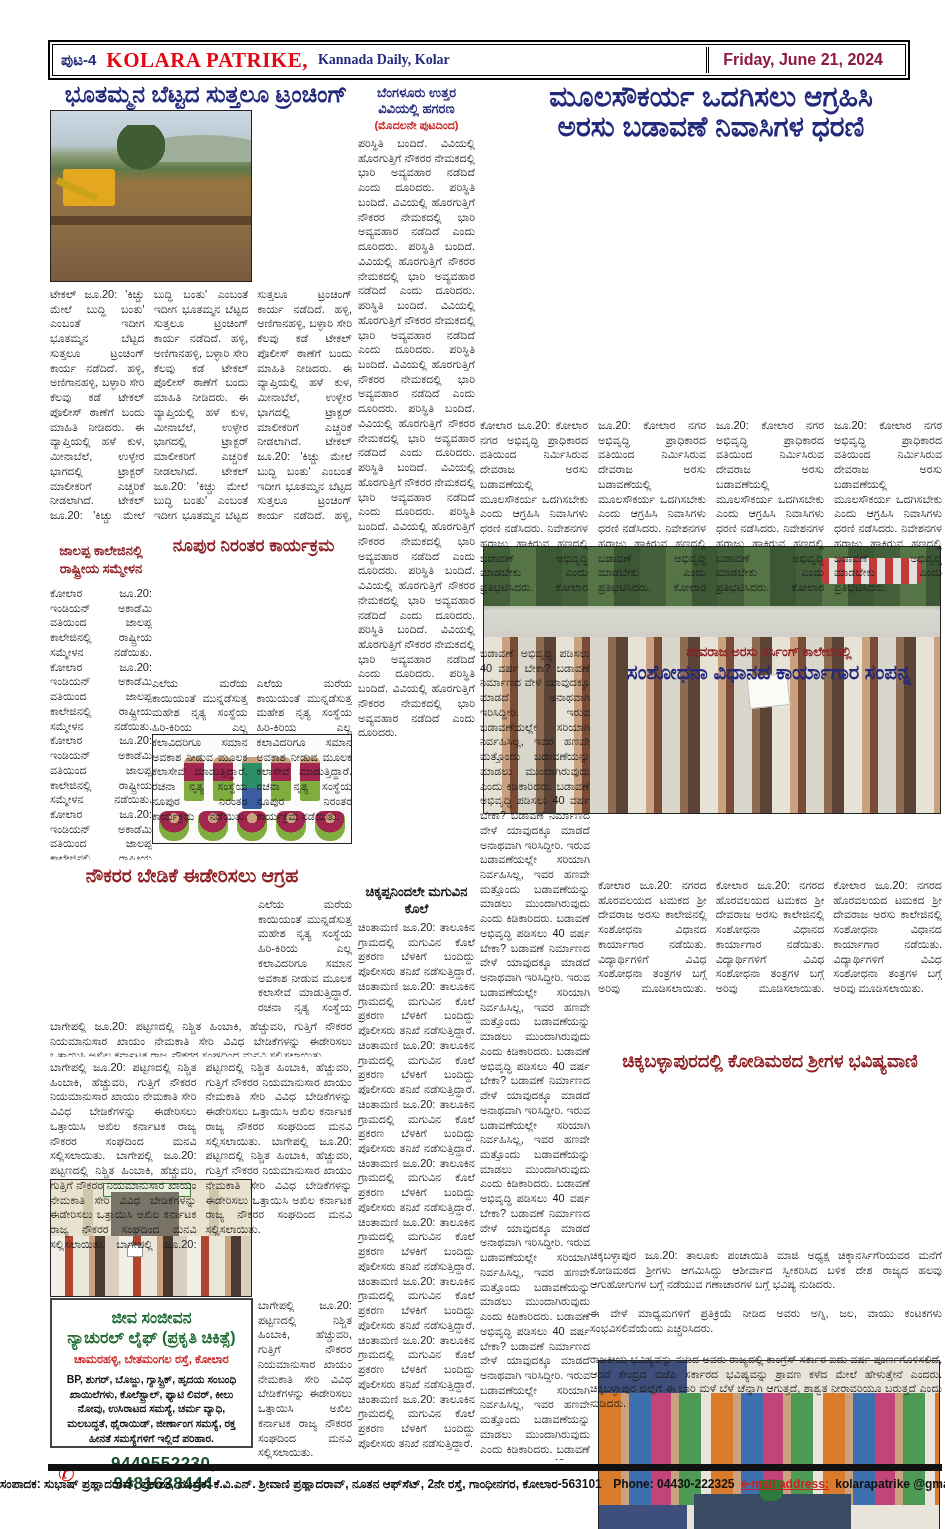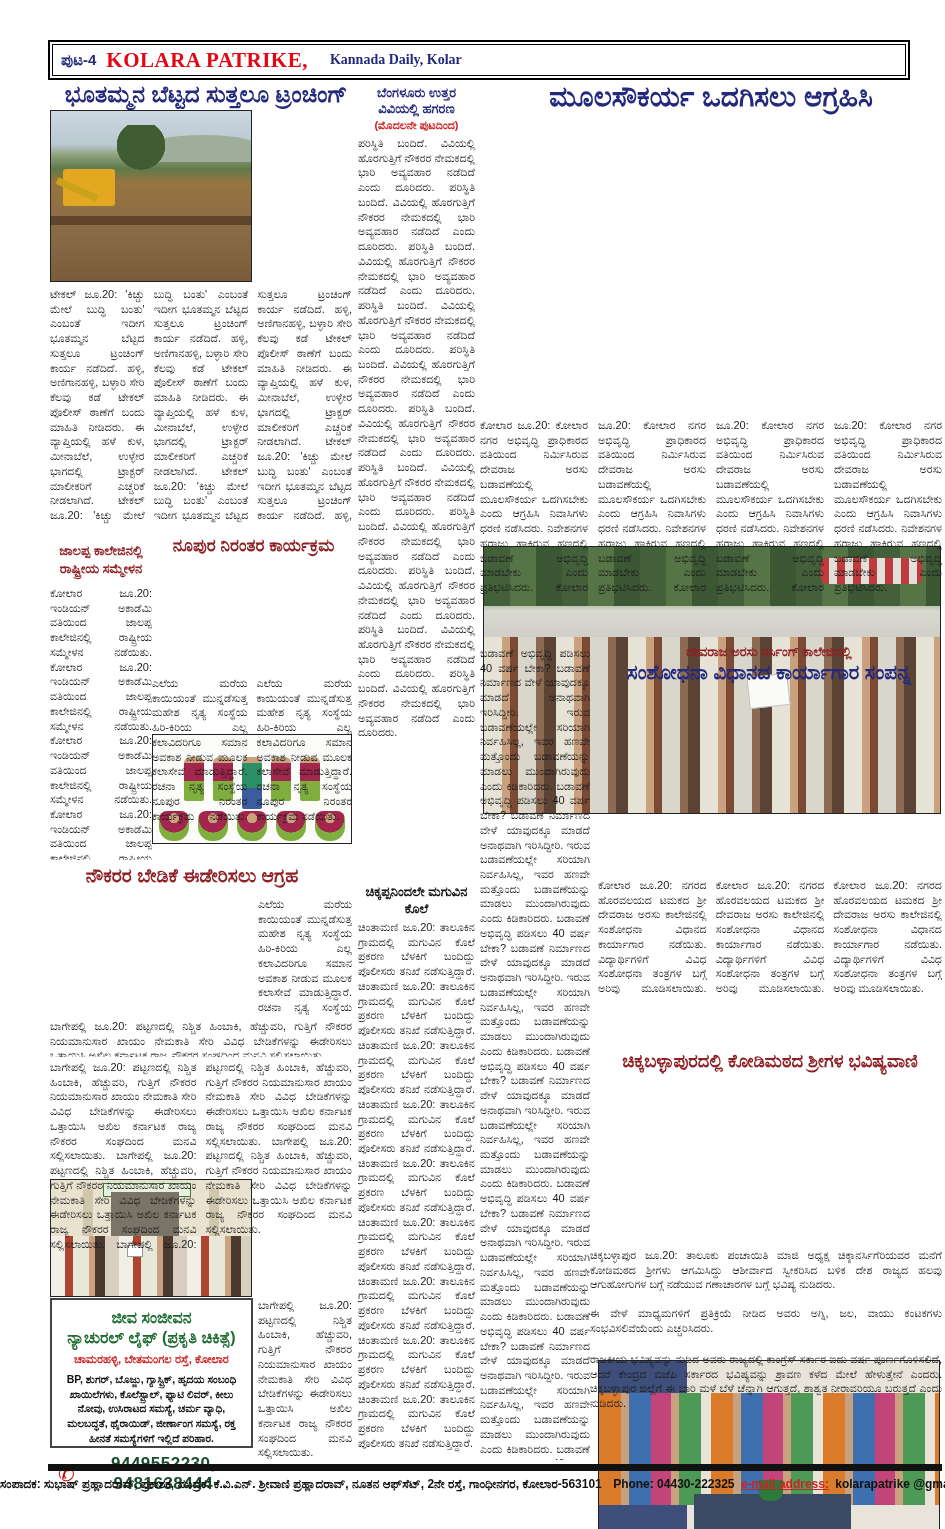--- a/index.html
+++ b/index.html
@@ -10,21 +10,21 @@
   html,body{background:#fff;}
   body{font-family:"Liberation Sans", sans-serif; color:var(--body);}
   .page{position:relative;width:945px;height:1529px;background:#fff;overflow:hidden;}
   .abs{position:absolute;}
 
   
   .header{border:2px solid #000;background:#fff;padding:2px;}
   .header-inner{border:1px solid #000;height:100%;display:flex;align-items:center;padding:0 8px;gap:10px;}
   .pageno{color:var(--navy);font-weight:bold;font-size:15px;}
   .mast{color:var(--mast-red);font-family:"Liberation Serif",serif;font-weight:bold;font-size:21px;letter-spacing:.5px;}
-  .mastsub{color:var(--navy);font-weight:bold;font-size:14px;font-family:"Liberation Serif",serif;margin-left:12px;}
+  .mastsub{color:var(--navy);font-weight:bold;font-size:14px;font-family:"Liberation Serif",serif;}
   .reg{color:#111;font-weight:bold;font-size:14px;font-family:"Liberation Serif",serif;}
   .datebox{margin-left:auto;border-left:3px double #000;padding:4px 14px;color:var(--date-maroon);font-weight:bold;font-size:16px;}
 
   
   .hl{font-weight:bold;text-align:center;line-height:1.1;}
   .hl-navy{color:var(--navy);}
   .hl-maroon{color:var(--maroon);}
   .kicker{font-weight:bold;text-align:center;color:var(--navy);font-size:13px;line-height:1.25;}
   .kicker-maroon{font-weight:bold;text-align:center;color:var(--maroon);font-size:13px;}
   .rednote{color:var(--accent-red);text-align:center;font-size:11px;font-weight:bold;}
@@ -85,20 +85,21 @@
 </head>
 <body>
 
 <div class="page">
 
   <div class="abs header" style="left:48px;top:40px;width:862px;height:40px;">
     <div class="header-inner">
       <span class="pageno">ಪುಟ-4</span>
       <span class="mast">KOLARA PATRIKE,</span>
       <span class="mastsub">Kannada Daily, Kolar</span>
+      <span class="datebox">Friday, June 21, 2024</span>
     </div>
   </div>
 
   <div class="abs hl hl-navy" style="left:50px;top:82px;width:312px;height:26px;font-size:23px;">ಭೂತಮ್ಮನ ಬೆಟ್ಟದ ಸುತ್ತಲೂ ಟ್ರಂಚಿಂಗ್</div>
 
   <div class="abs photo ph-trench" style="left:50px;top:110px;width:202px;height:172px;">
     <div class="hill"></div>
     <div class="tree"></div>
     <div class="jcb"></div>
     <div class="jcb-arm"></div>
@@ -156,20 +157,21 @@
   <div class="abs just" style="left:258px;top:1298px;width:94px;height:162px;">ಬಾಗೇಪಲ್ಲಿ ಜೂ.20: ಪಟ್ಟಣದಲ್ಲಿ ನಿಶ್ಚಿತ ಹಿಂಬಾಕಿ, ಹೆಚ್ಚುವರಿ, ಗುತ್ತಿಗೆ ನೌಕರರ ನಿಯಮಾನುಸಾರ ಖಾಯಂ ನೇಮಕಾತಿ ಸೇರಿ ವಿವಿಧ ಬೇಡಿಕೆಗಳನ್ನು ಈಡೇರಿಸಲು ಒತ್ತಾಯಿಸಿ ಅಖಿಲ ಕರ್ನಾಟಕ ರಾಜ್ಯ ನೌಕರರ ಸಂಘದಿಂದ ಮನವಿ ಸಲ್ಲಿಸಲಾಯಿತು. ಬಾಗೇಪಲ್ಲಿ ಜೂ.20: ಪಟ್ಟಣದಲ್ಲಿ ನಿಶ್ಚಿತ ಹಿಂಬಾಕಿ, ಹೆಚ್ಚುವರಿ, ಗುತ್ತಿಗೆ ನೌಕರರ ನಿಯಮಾನುಸಾರ ಖಾಯಂ ನೇಮಕಾತಿ ಸೇರಿ ವಿವಿಧ ಬೇಡಿಕೆಗಳನ್ನು ಈಡೇರಿಸಲು ಒತ್ತಾಯಿಸಿ ಅಖಿಲ ಕರ್ನಾಟಕ ರಾಜ್ಯ ನೌಕರರ ಸಂಘದಿಂದ ಮನವಿ ಸಲ್ಲಿಸಲಾಯಿತು.</div>
 
   <div class="abs kicker" style="left:358px;top:85px;width:117px;">ಬೆಂಗಳೂರು ಉತ್ತರ ವಿವಿಯಲ್ಲಿ ಹಗರಣ</div>
   <div class="abs rednote" style="left:358px;top:119px;width:117px;">(ಮೊದಲನೇ ಪುಟದಿಂದ)</div>
   <div class="abs just" style="left:358px;top:136px;width:117px;height:744px;">ಪರಿಸ್ಥಿತಿ ಬಂದಿದೆ. ವಿವಿಯಲ್ಲಿ ಹೊರಗುತ್ತಿಗೆ ನೌಕರರ ನೇಮಕದಲ್ಲಿ ಭಾರಿ ಅವ್ಯವಹಾರ ನಡೆದಿದೆ ಎಂದು ದೂರಿದರು. ಪರಿಸ್ಥಿತಿ ಬಂದಿದೆ. ವಿವಿಯಲ್ಲಿ ಹೊರಗುತ್ತಿಗೆ ನೌಕರರ ನೇಮಕದಲ್ಲಿ ಭಾರಿ ಅವ್ಯವಹಾರ ನಡೆದಿದೆ ಎಂದು ದೂರಿದರು. ಪರಿಸ್ಥಿತಿ ಬಂದಿದೆ. ವಿವಿಯಲ್ಲಿ ಹೊರಗುತ್ತಿಗೆ ನೌಕರರ ನೇಮಕದಲ್ಲಿ ಭಾರಿ ಅವ್ಯವಹಾರ ನಡೆದಿದೆ ಎಂದು ದೂರಿದರು. ಪರಿಸ್ಥಿತಿ ಬಂದಿದೆ. ವಿವಿಯಲ್ಲಿ ಹೊರಗುತ್ತಿಗೆ ನೌಕರರ ನೇಮಕದಲ್ಲಿ ಭಾರಿ ಅವ್ಯವಹಾರ ನಡೆದಿದೆ ಎಂದು ದೂರಿದರು. ಪರಿಸ್ಥಿತಿ ಬಂದಿದೆ. ವಿವಿಯಲ್ಲಿ ಹೊರಗುತ್ತಿಗೆ ನೌಕರರ ನೇಮಕದಲ್ಲಿ ಭಾರಿ ಅವ್ಯವಹಾರ ನಡೆದಿದೆ ಎಂದು ದೂರಿದರು. ಪರಿಸ್ಥಿತಿ ಬಂದಿದೆ. ವಿವಿಯಲ್ಲಿ ಹೊರಗುತ್ತಿಗೆ ನೌಕರರ ನೇಮಕದಲ್ಲಿ ಭಾರಿ ಅವ್ಯವಹಾರ ನಡೆದಿದೆ ಎಂದು ದೂರಿದರು. ಪರಿಸ್ಥಿತಿ ಬಂದಿದೆ. ವಿವಿಯಲ್ಲಿ ಹೊರಗುತ್ತಿಗೆ ನೌಕರರ ನೇಮಕದಲ್ಲಿ ಭಾರಿ ಅವ್ಯವಹಾರ ನಡೆದಿದೆ ಎಂದು ದೂರಿದರು. ಪರಿಸ್ಥಿತಿ ಬಂದಿದೆ. ವಿವಿಯಲ್ಲಿ ಹೊರಗುತ್ತಿಗೆ ನೌಕರರ ನೇಮಕದಲ್ಲಿ ಭಾರಿ ಅವ್ಯವಹಾರ ನಡೆದಿದೆ ಎಂದು ದೂರಿದರು. ಪರಿಸ್ಥಿತಿ ಬಂದಿದೆ. ವಿವಿಯಲ್ಲಿ ಹೊರಗುತ್ತಿಗೆ ನೌಕರರ ನೇಮಕದಲ್ಲಿ ಭಾರಿ ಅವ್ಯವಹಾರ ನಡೆದಿದೆ ಎಂದು ದೂರಿದರು. ಪರಿಸ್ಥಿತಿ ಬಂದಿದೆ. ವಿವಿಯಲ್ಲಿ ಹೊರಗುತ್ತಿಗೆ ನೌಕರರ ನೇಮಕದಲ್ಲಿ ಭಾರಿ ಅವ್ಯವಹಾರ ನಡೆದಿದೆ ಎಂದು ದೂರಿದರು. ಪರಿಸ್ಥಿತಿ ಬಂದಿದೆ. ವಿವಿಯಲ್ಲಿ ಹೊರಗುತ್ತಿಗೆ ನೌಕರರ ನೇಮಕದಲ್ಲಿ ಭಾರಿ ಅವ್ಯವಹಾರ ನಡೆದಿದೆ ಎಂದು ದೂರಿದರು.</div>
   <div class="abs subhead-black" style="left:358px;top:884px;width:117px;height:32px;">ಚಿಕ್ಕಪ್ಪನಿಂದಲೇ ಮಗುವಿನ ಕೊಲೆ</div>
   <div class="abs just" style="left:358px;top:920px;width:117px;height:540px;">ಚಿಂತಾಮಣಿ ಜೂ.20: ತಾಲೂಕಿನ ಗ್ರಾಮದಲ್ಲಿ ಮಗುವಿನ ಕೊಲೆ ಪ್ರಕರಣ ಬೆಳಕಿಗೆ ಬಂದಿದ್ದು ಪೊಲೀಸರು ತನಿಖೆ ನಡೆಸುತ್ತಿದ್ದಾರೆ. ಚಿಂತಾಮಣಿ ಜೂ.20: ತಾಲೂಕಿನ ಗ್ರಾಮದಲ್ಲಿ ಮಗುವಿನ ಕೊಲೆ ಪ್ರಕರಣ ಬೆಳಕಿಗೆ ಬಂದಿದ್ದು ಪೊಲೀಸರು ತನಿಖೆ ನಡೆಸುತ್ತಿದ್ದಾರೆ. ಚಿಂತಾಮಣಿ ಜೂ.20: ತಾಲೂಕಿನ ಗ್ರಾಮದಲ್ಲಿ ಮಗುವಿನ ಕೊಲೆ ಪ್ರಕರಣ ಬೆಳಕಿಗೆ ಬಂದಿದ್ದು ಪೊಲೀಸರು ತನಿಖೆ ನಡೆಸುತ್ತಿದ್ದಾರೆ. ಚಿಂತಾಮಣಿ ಜೂ.20: ತಾಲೂಕಿನ ಗ್ರಾಮದಲ್ಲಿ ಮಗುವಿನ ಕೊಲೆ ಪ್ರಕರಣ ಬೆಳಕಿಗೆ ಬಂದಿದ್ದು ಪೊಲೀಸರು ತನಿಖೆ ನಡೆಸುತ್ತಿದ್ದಾರೆ. ಚಿಂತಾಮಣಿ ಜೂ.20: ತಾಲೂಕಿನ ಗ್ರಾಮದಲ್ಲಿ ಮಗುವಿನ ಕೊಲೆ ಪ್ರಕರಣ ಬೆಳಕಿಗೆ ಬಂದಿದ್ದು ಪೊಲೀಸರು ತನಿಖೆ ನಡೆಸುತ್ತಿದ್ದಾರೆ. ಚಿಂತಾಮಣಿ ಜೂ.20: ತಾಲೂಕಿನ ಗ್ರಾಮದಲ್ಲಿ ಮಗುವಿನ ಕೊಲೆ ಪ್ರಕರಣ ಬೆಳಕಿಗೆ ಬಂದಿದ್ದು ಪೊಲೀಸರು ತನಿಖೆ ನಡೆಸುತ್ತಿದ್ದಾರೆ. ಚಿಂತಾಮಣಿ ಜೂ.20: ತಾಲೂಕಿನ ಗ್ರಾಮದಲ್ಲಿ ಮಗುವಿನ ಕೊಲೆ ಪ್ರಕರಣ ಬೆಳಕಿಗೆ ಬಂದಿದ್ದು ಪೊಲೀಸರು ತನಿಖೆ ನಡೆಸುತ್ತಿದ್ದಾರೆ. ಚಿಂತಾಮಣಿ ಜೂ.20: ತಾಲೂಕಿನ ಗ್ರಾಮದಲ್ಲಿ ಮಗುವಿನ ಕೊಲೆ ಪ್ರಕರಣ ಬೆಳಕಿಗೆ ಬಂದಿದ್ದು ಪೊಲೀಸರು ತನಿಖೆ ನಡೆಸುತ್ತಿದ್ದಾರೆ. ಚಿಂತಾಮಣಿ ಜೂ.20: ತಾಲೂಕಿನ ಗ್ರಾಮದಲ್ಲಿ ಮಗುವಿನ ಕೊಲೆ ಪ್ರಕರಣ ಬೆಳಕಿಗೆ ಬಂದಿದ್ದು ಪೊಲೀಸರು ತನಿಖೆ ನಡೆಸುತ್ತಿದ್ದಾರೆ.</div>
 
   <div class="abs hl hl-navy" style="left:480px;top:82px;width:462px;font-size:28px;line-height:1.08;text-align:center;">
     <div>ಮೂಲಸೌಕರ್ಯ ಒದಗಿಸಲು ಆಗ್ರಹಿಸಿ</div>
+    <div>ಅರಸು ಬಡಾವಣೆ ನಿವಾಸಿಗಳ ಧರಣಿ</div>
   </div>
   <div class="abs photo ph-crowd" style="left:483px;top:146px;width:458px;height:268px;">
     <div class="foliage"></div>
     <div class="flowers"></div>
     <div class="people"></div>
     <div class="paper"></div>
   </div>
   <div class="abs just c4" style="left:480px;top:418px;width:462px;height:222px;">ಕೋಲಾರ ಜೂ.20: ಕೋಲಾರ ನಗರ ಅಭಿವೃದ್ಧಿ ಪ್ರಾಧಿಕಾರದ ವತಿಯಿಂದ ನಿರ್ಮಿಸಿರುವ ದೇವರಾಜ ಅರಸು ಬಡಾವಣೆಯಲ್ಲಿ ಮೂಲಸೌಕರ್ಯ ಒದಗಿಸಬೇಕು ಎಂದು ಆಗ್ರಹಿಸಿ ನಿವಾಸಿಗಳು ಧರಣಿ ನಡೆಸಿದರು. ನಿವೇಶನಗಳ ಹರಾಜು ಹಾಕಿರುವ ಹಣದಲ್ಲಿ ಬಡಾವಣೆ ಅಭಿವೃದ್ಧಿ ಮಾಡಬೇಕು ಎಂದು ಪ್ರತಿಭಟಿಸಿದರು. ಕೋಲಾರ ಜೂ.20: ಕೋಲಾರ ನಗರ ಅಭಿವೃದ್ಧಿ ಪ್ರಾಧಿಕಾರದ ವತಿಯಿಂದ ನಿರ್ಮಿಸಿರುವ ದೇವರಾಜ ಅರಸು ಬಡಾವಣೆಯಲ್ಲಿ ಮೂಲಸೌಕರ್ಯ ಒದಗಿಸಬೇಕು ಎಂದು ಆಗ್ರಹಿಸಿ ನಿವಾಸಿಗಳು ಧರಣಿ ನಡೆಸಿದರು. ನಿವೇಶನಗಳ ಹರಾಜು ಹಾಕಿರುವ ಹಣದಲ್ಲಿ ಬಡಾವಣೆ ಅಭಿವೃದ್ಧಿ ಮಾಡಬೇಕು ಎಂದು ಪ್ರತಿಭಟಿಸಿದರು. ಕೋಲಾರ ಜೂ.20: ಕೋಲಾರ ನಗರ ಅಭಿವೃದ್ಧಿ ಪ್ರಾಧಿಕಾರದ ವತಿಯಿಂದ ನಿರ್ಮಿಸಿರುವ ದೇವರಾಜ ಅರಸು ಬಡಾವಣೆಯಲ್ಲಿ ಮೂಲಸೌಕರ್ಯ ಒದಗಿಸಬೇಕು ಎಂದು ಆಗ್ರಹಿಸಿ ನಿವಾಸಿಗಳು ಧರಣಿ ನಡೆಸಿದರು. ನಿವೇಶನಗಳ ಹರಾಜು ಹಾಕಿರುವ ಹಣದಲ್ಲಿ ಬಡಾವಣೆ ಅಭಿವೃದ್ಧಿ ಮಾಡಬೇಕು ಎಂದು ಪ್ರತಿಭಟಿಸಿದರು. ಕೋಲಾರ ಜೂ.20: ಕೋಲಾರ ನಗರ ಅಭಿವೃದ್ಧಿ ಪ್ರಾಧಿಕಾರದ ವತಿಯಿಂದ ನಿರ್ಮಿಸಿರುವ ದೇವರಾಜ ಅರಸು ಬಡಾವಣೆಯಲ್ಲಿ ಮೂಲಸೌಕರ್ಯ ಒದಗಿಸಬೇಕು ಎಂದು ಆಗ್ರಹಿಸಿ ನಿವಾಸಿಗಳು ಧರಣಿ ನಡೆಸಿದರು. ನಿವೇಶನಗಳ ಹರಾಜು ಹಾಕಿರುವ ಹಣದಲ್ಲಿ ಬಡಾವಣೆ ಅಭಿವೃದ್ಧಿ ಮಾಡಬೇಕು ಎಂದು ಪ್ರತಿಭಟಿಸಿದರು.</div>
 
   <div class="abs just" style="left:480px;top:646px;width:110px;height:814px;">ಬಡಾವಣೆ ಅಭಿವೃದ್ಧಿ ಪಡಿಸಲು 40 ವರ್ಷ ಬೇಕಾ? ಬಡಾವಣೆ ನಿರ್ಮಾಣದ ವೇಳೆ ಯಾವುದಕ್ಕೂ ಮಾಡದೆ ಅನಾಥವಾಗಿ ಇರಿಸಿದ್ದೀರಿ. ಇರುವ ಬಡಾವಣೆಯಲ್ಲೇ ಸರಿಯಾಗಿ ನಿರ್ವಹಿಸಿಲ್ಲ, ಇವರ ಹಣವೇ ಮತ್ತೊಂದು ಬಡಾವಣೆಯನ್ನು ಮಾಡಲು ಮುಂದಾಗಿರುವುದು ಎಂದು ಕಿಡಿಕಾರಿದರು. ಬಡಾವಣೆ ಅಭಿವೃದ್ಧಿ ಪಡಿಸಲು 40 ವರ್ಷ ಬೇಕಾ? ಬಡಾವಣೆ ನಿರ್ಮಾಣದ ವೇಳೆ ಯಾವುದಕ್ಕೂ ಮಾಡದೆ ಅನಾಥವಾಗಿ ಇರಿಸಿದ್ದೀರಿ. ಇರುವ ಬಡಾವಣೆಯಲ್ಲೇ ಸರಿಯಾಗಿ ನಿರ್ವಹಿಸಿಲ್ಲ, ಇವರ ಹಣವೇ ಮತ್ತೊಂದು ಬಡಾವಣೆಯನ್ನು ಮಾಡಲು ಮುಂದಾಗಿರುವುದು ಎಂದು ಕಿಡಿಕಾರಿದರು. ಬಡಾವಣೆ ಅಭಿವೃದ್ಧಿ ಪಡಿಸಲು 40 ವರ್ಷ ಬೇಕಾ? ಬಡಾವಣೆ ನಿರ್ಮಾಣದ ವೇಳೆ ಯಾವುದಕ್ಕೂ ಮಾಡದೆ ಅನಾಥವಾಗಿ ಇರಿಸಿದ್ದೀರಿ. ಇರುವ ಬಡಾವಣೆಯಲ್ಲೇ ಸರಿಯಾಗಿ ನಿರ್ವಹಿಸಿಲ್ಲ, ಇವರ ಹಣವೇ ಮತ್ತೊಂದು ಬಡಾವಣೆಯನ್ನು ಮಾಡಲು ಮುಂದಾಗಿರುವುದು ಎಂದು ಕಿಡಿಕಾರಿದರು. ಬಡಾವಣೆ ಅಭಿವೃದ್ಧಿ ಪಡಿಸಲು 40 ವರ್ಷ ಬೇಕಾ? ಬಡಾವಣೆ ನಿರ್ಮಾಣದ ವೇಳೆ ಯಾವುದಕ್ಕೂ ಮಾಡದೆ ಅನಾಥವಾಗಿ ಇರಿಸಿದ್ದೀರಿ. ಇರುವ ಬಡಾವಣೆಯಲ್ಲೇ ಸರಿಯಾಗಿ ನಿರ್ವಹಿಸಿಲ್ಲ, ಇವರ ಹಣವೇ ಮತ್ತೊಂದು ಬಡಾವಣೆಯನ್ನು ಮಾಡಲು ಮುಂದಾಗಿರುವುದು ಎಂದು ಕಿಡಿಕಾರಿದರು. ಬಡಾವಣೆ ಅಭಿವೃದ್ಧಿ ಪಡಿಸಲು 40 ವರ್ಷ ಬೇಕಾ? ಬಡಾವಣೆ ನಿರ್ಮಾಣದ ವೇಳೆ ಯಾವುದಕ್ಕೂ ಮಾಡದೆ ಅನಾಥವಾಗಿ ಇರಿಸಿದ್ದೀರಿ. ಇರುವ ಬಡಾವಣೆಯಲ್ಲೇ ಸರಿಯಾಗಿ ನಿರ್ವಹಿಸಿಲ್ಲ, ಇವರ ಹಣವೇ ಮತ್ತೊಂದು ಬಡಾವಣೆಯನ್ನು ಮಾಡಲು ಮುಂದಾಗಿರುವುದು ಎಂದು ಕಿಡಿಕಾರಿದರು. ಬಡಾವಣೆ ಅಭಿವೃದ್ಧಿ ಪಡಿಸಲು 40 ವರ್ಷ ಬೇಕಾ? ಬಡಾವಣೆ ನಿರ್ಮಾಣದ ವೇಳೆ ಯಾವುದಕ್ಕೂ ಮಾಡದೆ ಅನಾಥವಾಗಿ ಇರಿಸಿದ್ದೀರಿ. ಇರುವ ಬಡಾವಣೆಯಲ್ಲೇ ಸರಿಯಾಗಿ ನಿರ್ವಹಿಸಿಲ್ಲ, ಇವರ ಹಣವೇ ಮತ್ತೊಂದು ಬಡಾವಣೆಯನ್ನು ಮಾಡಲು ಮುಂದಾಗಿರುವುದು ಎಂದು ಕಿಡಿಕಾರಿದರು. ಬಡಾವಣೆ ಅಭಿವೃದ್ಧಿ ಪಡಿಸಲು 40 ವರ್ಷ ಬೇಕಾ? ಬಡಾವಣೆ ನಿರ್ಮಾಣದ ವೇಳೆ ಯಾವುದಕ್ಕೂ ಮಾಡದೆ ಅನಾಥವಾಗಿ ಇರಿಸಿದ್ದೀರಿ. ಇರುವ ಬಡಾವಣೆಯಲ್ಲೇ ಸರಿಯಾಗಿ ನಿರ್ವಹಿಸಿಲ್ಲ, ಇವರ ಹಣವೇ ಮತ್ತೊಂದು ಬಡಾವಣೆಯನ್ನು ಮಾಡಲು ಮುಂದಾಗಿರುವುದು ಎಂದು ಕಿಡಿಕಾರಿದರು.</div>

